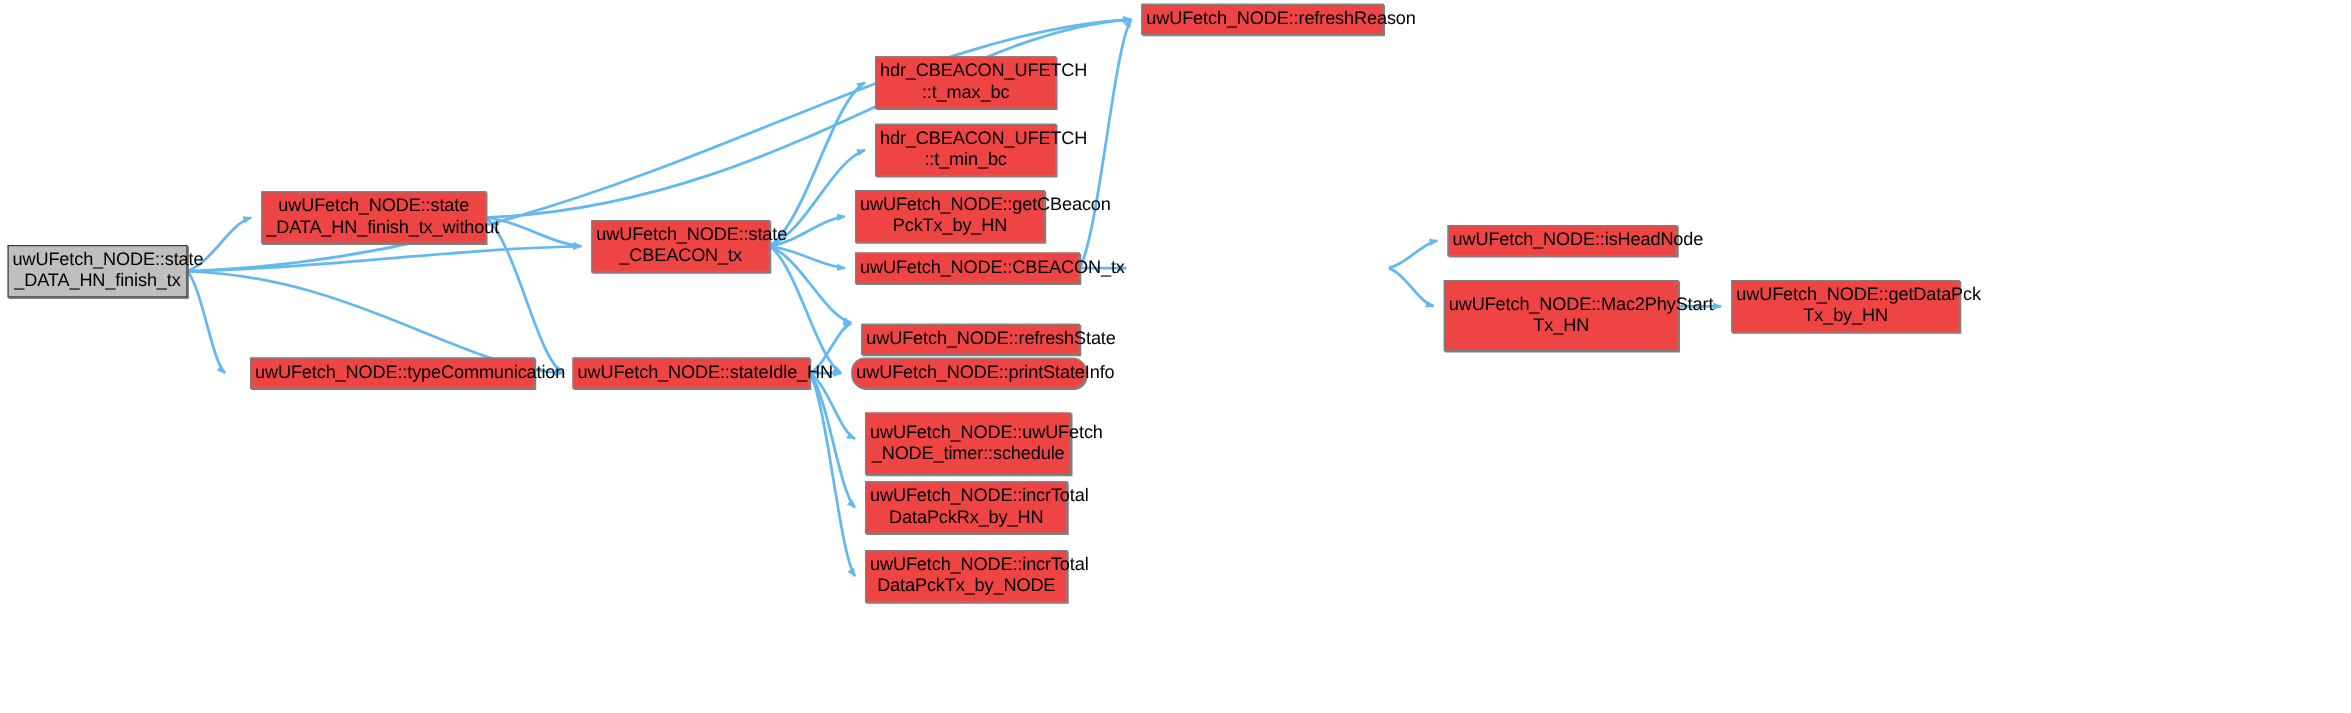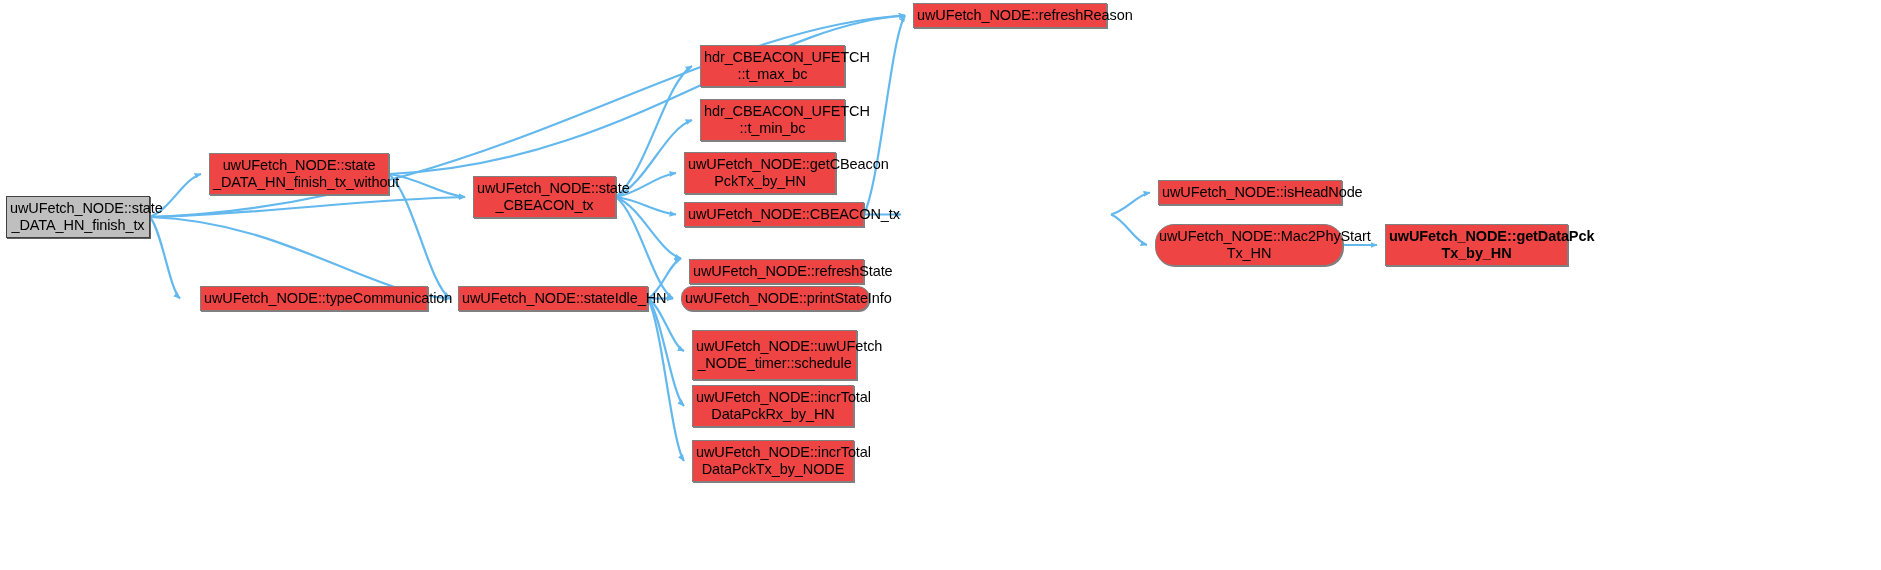--- a/index.html
+++ b/index.html
@@ -104,17 +104,17 @@
     <div class="node" style="left: 689px; top: 259px; width: 175px; height: 25px;"><span class="lbl">uwUFetch_NODE::refreshState</span></div>
     <div class="node" style="left: 681px; top: 286px; width: 188px; height: 25px; border-radius: 11px;"><span class="lbl">uwUFetch_NODE::printStateInfo</span></div>
     <div class="node" style="left: 692px; top: 330px; width: 165px; height: 50px;"><span class="lbl">uwUFetch_NODE::uwUFetch
 _NODE_timer::schedule</span></div>
     <div class="node" style="left: 692px; top: 385px; width: 162px; height: 42px;"><span class="lbl">uwUFetch_NODE::incrTotal
 DataPckRx_by_HN</span></div>
     <div class="node" style="left: 692px; top: 440px; width: 162px; height: 42px;"><span class="lbl">uwUFetch_NODE::incrTotal
 DataPckTx_by_NODE</span></div>
     <div class="node" style="left: 913px; top: 3px; width: 194px; height: 25px;"><span class="lbl">uwUFetch_NODE::refreshReason</span></div>
     <div class="node" style="left: 1158px; top: 180px; width: 184px; height: 25px;"><span class="lbl">uwUFetch_NODE::isHeadNode</span></div>
-    <div class="node" style="left: 1155px; top: 224px; width: 188px; height: 42px; border-radius: 19px;"><span class="lbl">uwUFetch_NODE::Mac2PhyStart
+    <div class="node" style="left: 1155px; top: 224px; width: 188px; height: 57px;"><span class="lbl">uwUFetch_NODE::Mac2PhyStart
 Tx_HN</span></div>
-    <div class="node" style="left: 1385px; top: 224px; width: 183px; height: 42px; font-weight: bold;"><span class="lbl">uwUFetch_NODE::getDataPck
+    <div class="node" style="left: 1385px; top: 224px; width: 183px; height: 42px;"><span class="lbl">uwUFetch_NODE::getDataPck
 Tx_by_HN</span></div>
   </div>
 
 </body></html>

